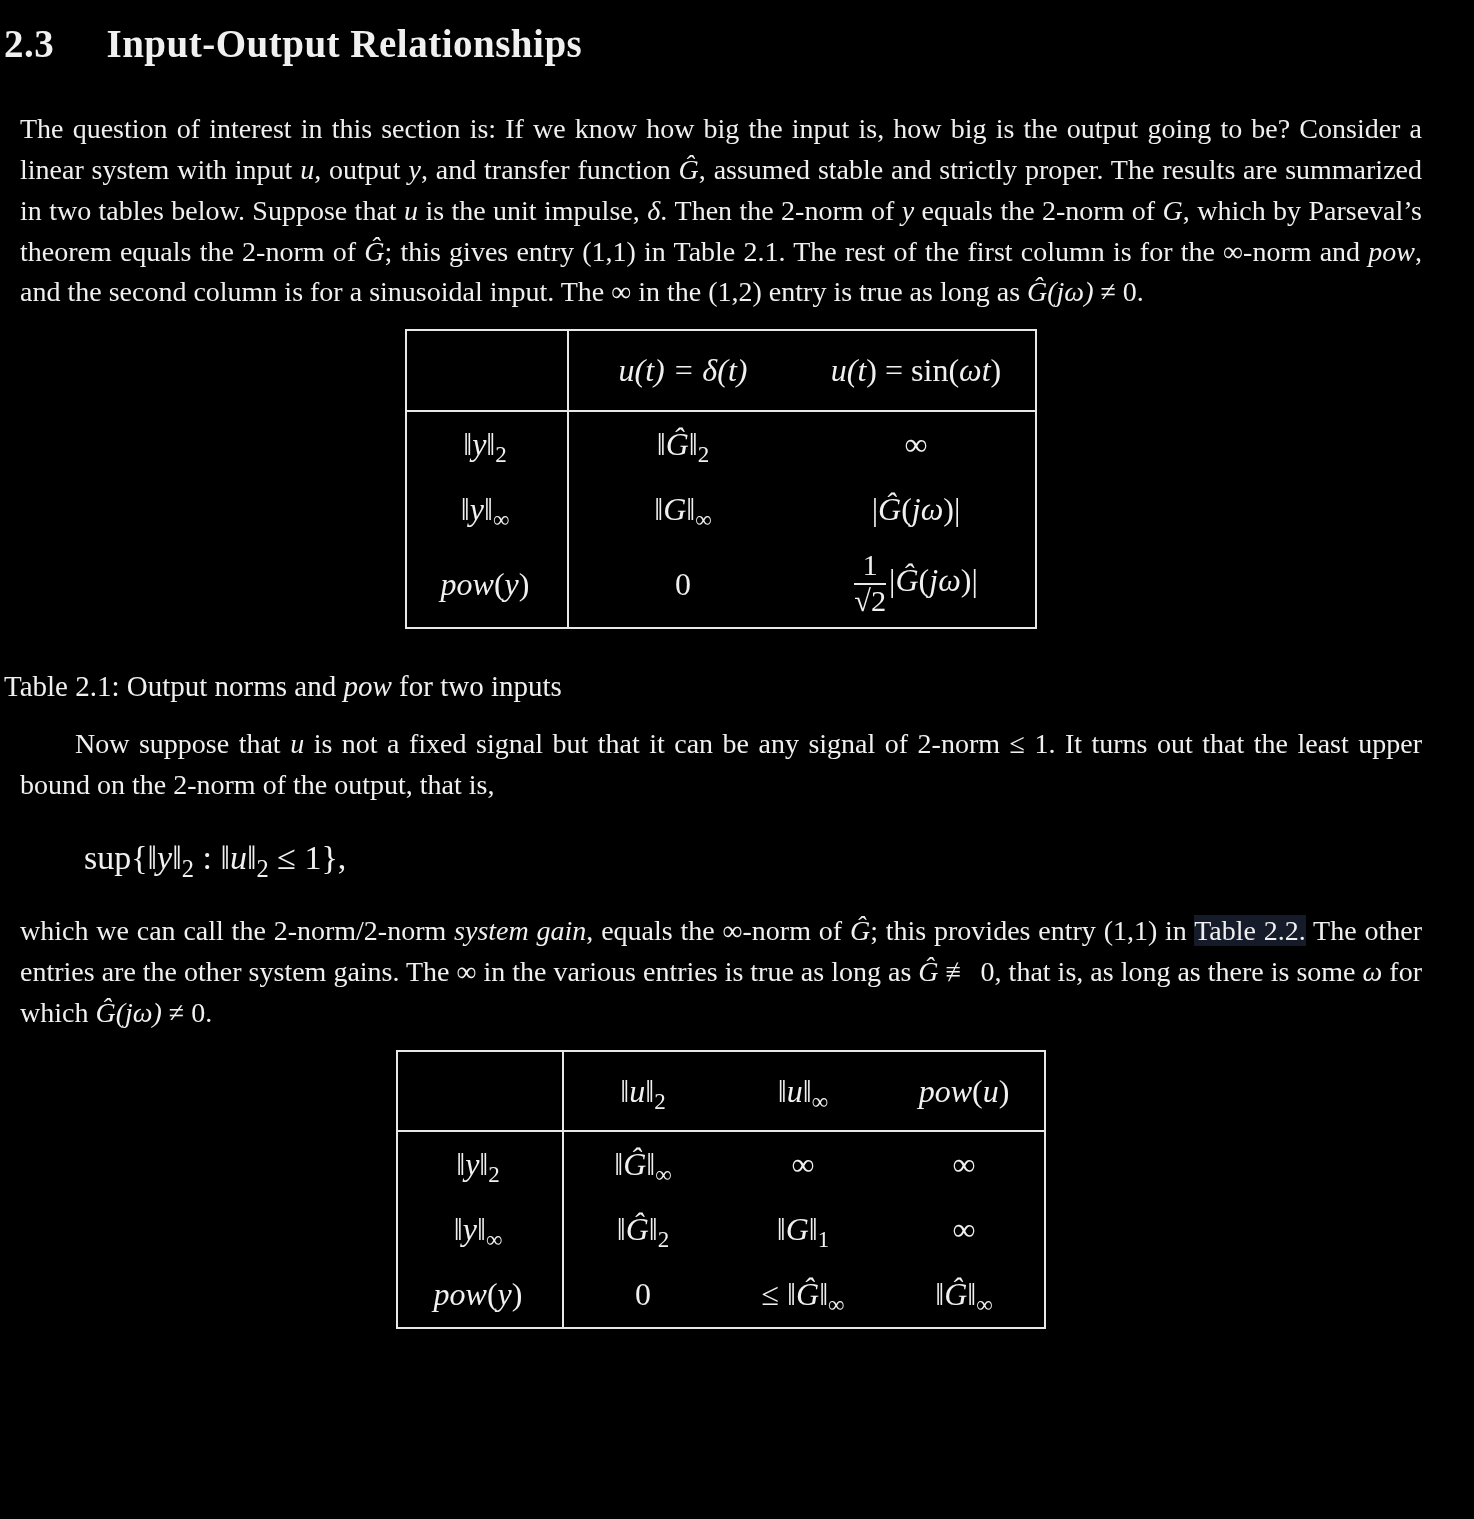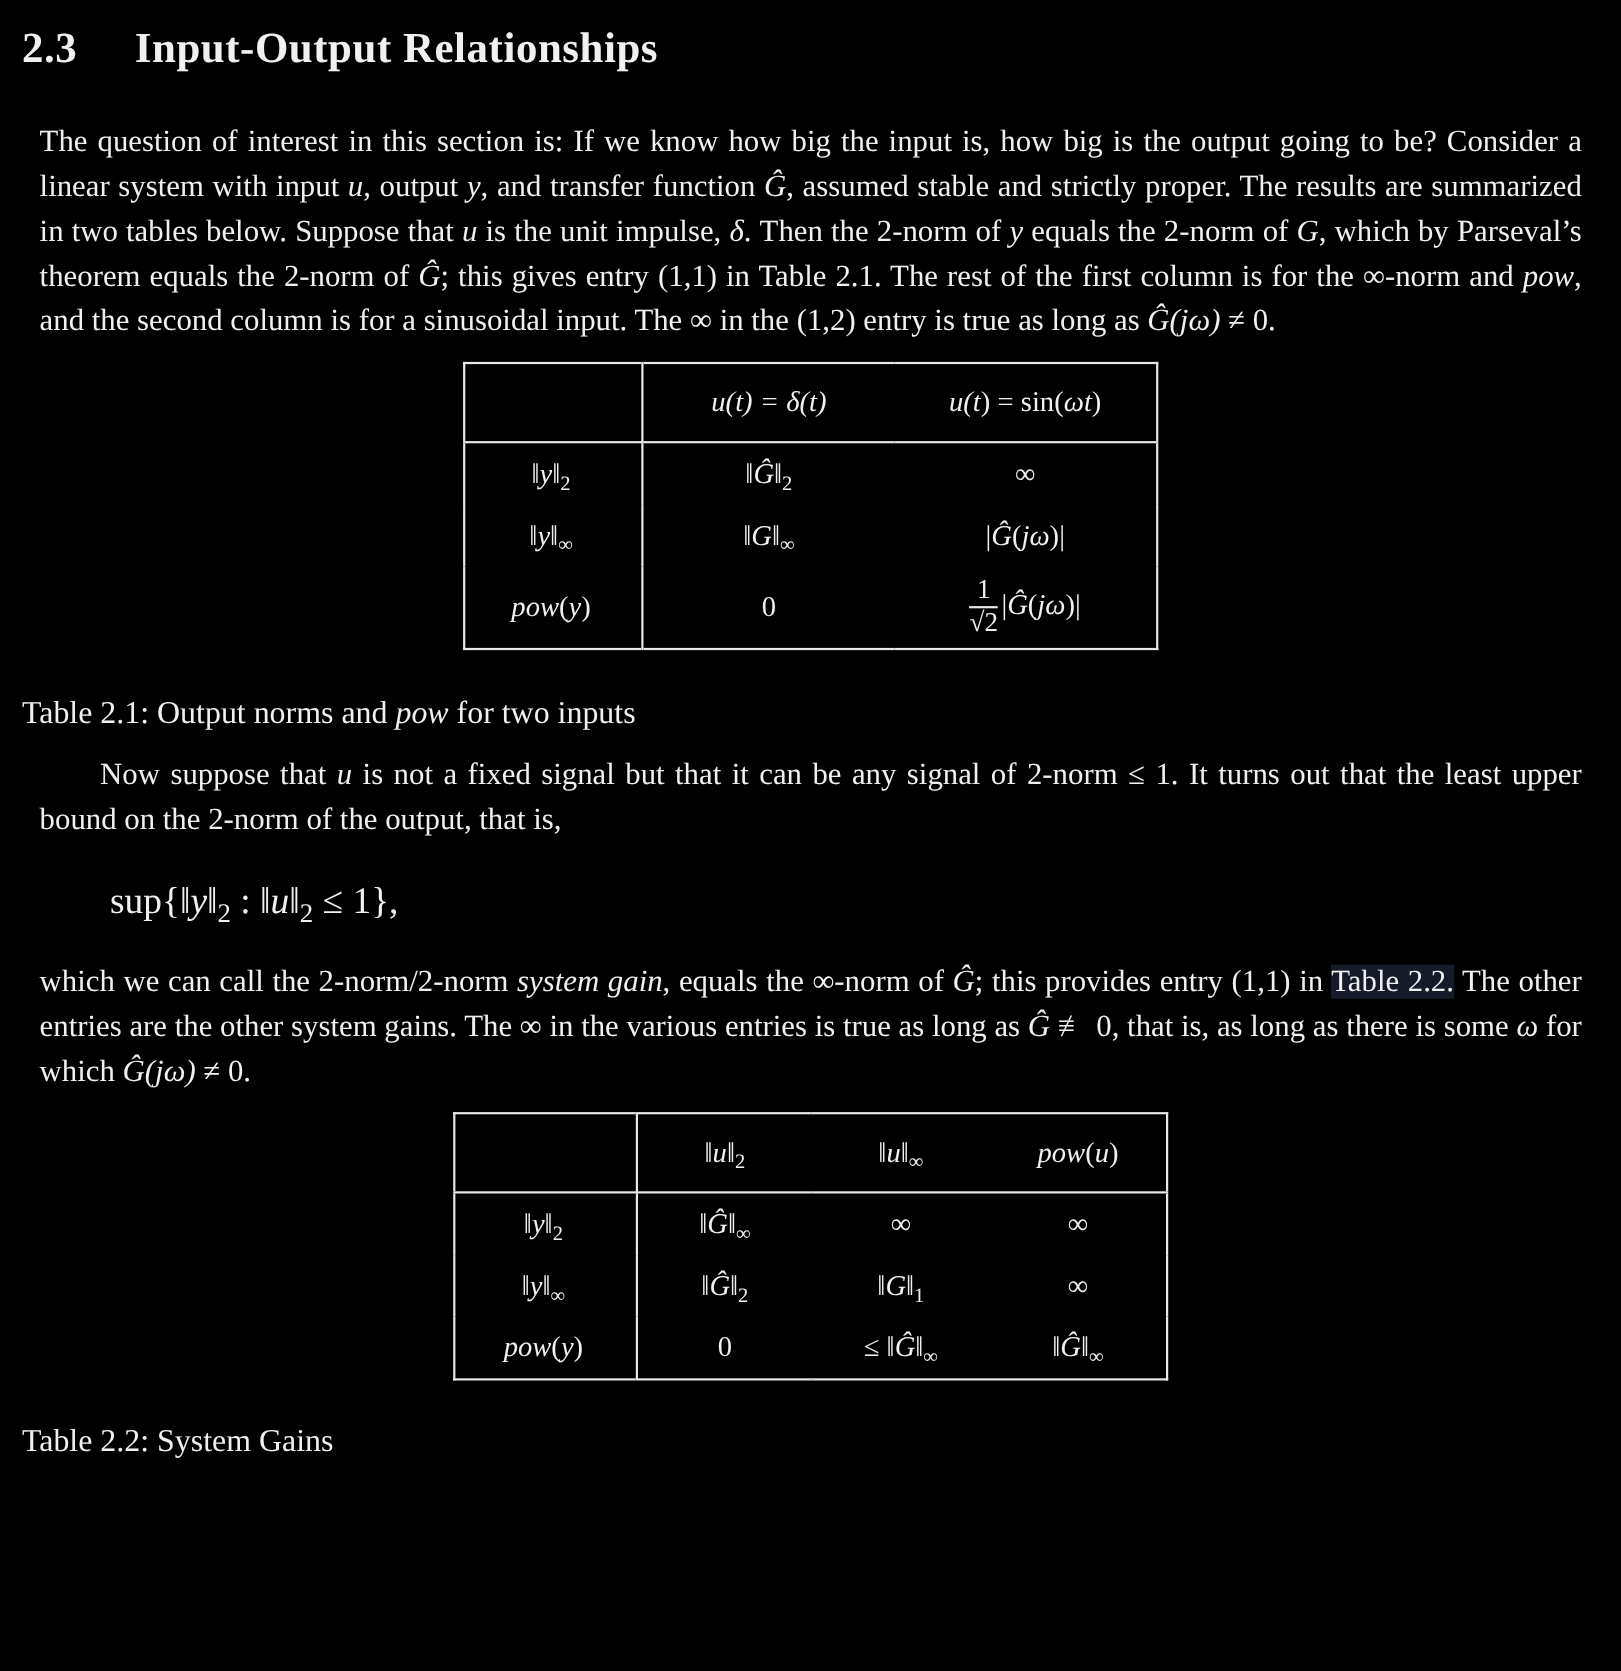--- a/index.html
+++ b/index.html
@@ -4,21 +4,21 @@
 <style>
   html, body {
     margin: 0;
     padding: 0;
     background: var(--bg, #000000);
     color: var(--fg, #f0f0f0);
   }
   .page {
     width: 1434px;
     min-height: 1499px;
-    padding: 10px 20px;
+    padding: 10px 4px;
     font-family: "Liberation Serif", "DejaVu Serif", serif;
     font-size: 28px;
     line-height: 1.46;
     background: var(--bg, #000000);
     color: var(--fg, #f0f0f0);
   }
   h1.section-heading {
     font-size: 39px;
     font-weight: bold;
     margin: 6px 0 36px 0;
@@ -31,21 +31,21 @@
   }
   p.indent { text-indent: 55px; }
   .it { font-style: italic; }
   .hl { background: var(--hl, #151b29); }
   sub { font-size: 0.72em; line-height: 0; }
   
   table.mtable {
     border-collapse: collapse;
     border: 2px solid var(--border, #e8e8e8);
     margin: 0 auto;
-    font-size: 26px;
+    font-size: 32px;
     color: var(--fg, #f0f0f0);
     font-family: Liberation Serif, serif;
   }
   table.mtable td {
     padding: 9px 10px;
     text-align: center;
     vertical-align: middle;
   }
   table.mtable tr.hdr td { border-bottom: 2px solid var(--border, #e8e8e8); padding: 16px 10px; }
   table.mtable td.lbl {
@@ -157,15 +157,14 @@
     </tr>
     <tr>
       <td class="lbl"><span class="it">pow</span><span>(</span><span class="it">y</span><span>)</span></td>
       <td><span>0</span></td>
       <td><span>≤ ‖</span><span class="it">Ĝ</span><span>‖</span><sub>∞</sub></td>
       <td><span>‖</span><span class="it">Ĝ</span><span>‖</span><sub>∞</sub></td>
     </tr>
   </tbody>
     </table>
 
-  <div class="caption cap2"><span>Table 2.2: System Gains</span></div>
 
 </div>
 
 </body></html>

